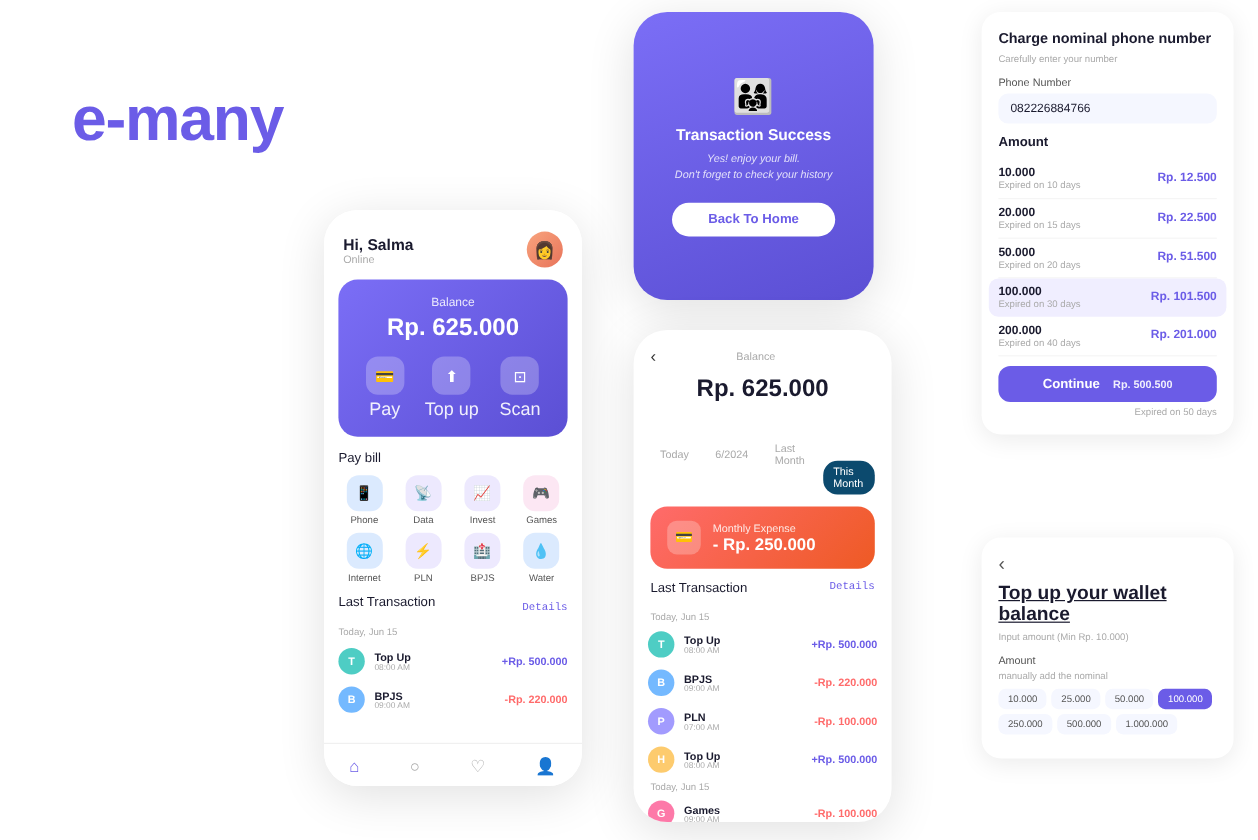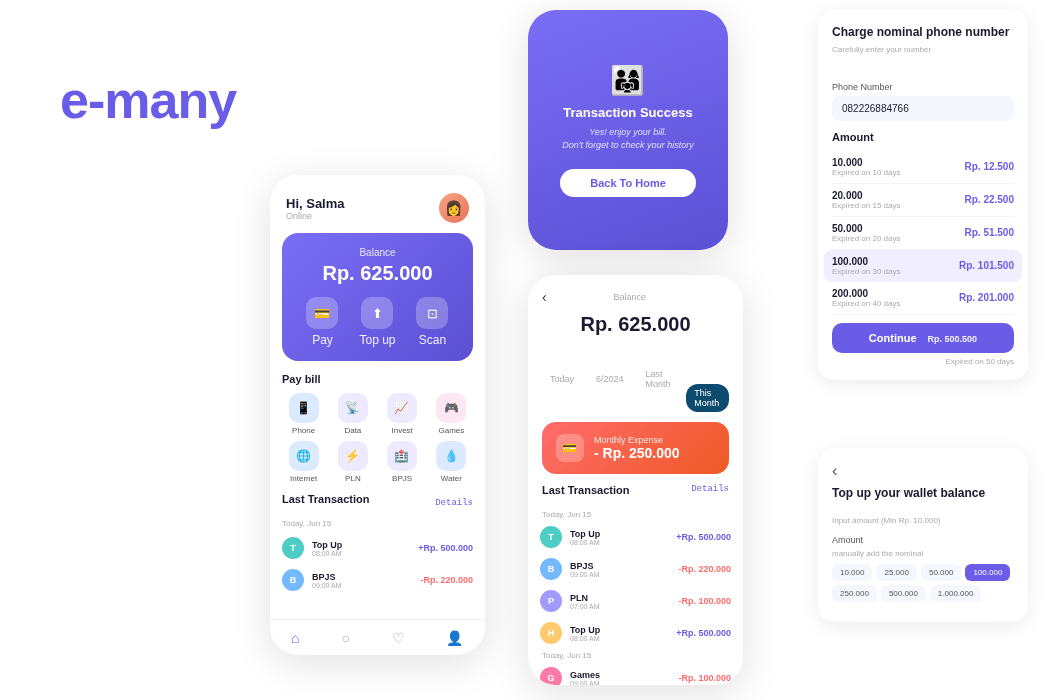--- a/index.html
+++ b/index.html
@@ -82,24 +82,24 @@
     }
     .qa-item { text-align: center; }
     .qa-icon {
       width: 32px; height: 32px;
       background: rgba(255,255,255,0.25);
       border-radius: 10px;
       margin: 0 auto 4px;
       display: flex; align-items: center; justify-content: center;
       font-size: 13px;
     }
-    .qa-label { font-size: 12px; color: rgba(255,255,255,0.9); }
+    .qa-label { font-size: 15px; color: rgba(255,255,255,0.9); }
 
     .pay-bill-section { padding: 12px 12px 0; }
-    .section-title { font-size: 11px; font-weight: 700; color: #1a1a2e; margin-bottom: 8px; }
+    .section-title { font-size: 11px; font-weight: 400; color: #1a1a2e; margin-bottom: 8px; }
     .bill-grid { display: grid; grid-template-columns: repeat(4,1fr); gap: 6px; }
     .bill-item { text-align: center; }
     .bill-icon {
       width: 30px; height: 30px;
       background: #EEF2FF;
       border-radius: 10px;
       margin: 0 auto 3px;
       display: flex; align-items: center; justify-content: center;
       font-size: 12px;
     }
@@ -243,21 +243,21 @@
       position: absolute;
       right: 20px;
       top: 10px;
       width: 210px;
       background: white;
       border-radius: 16px;
       box-shadow: 0 4px 20px rgba(0,0,0,0.08);
       padding: 14px;
     }
     .panel-title { font-size: 12px; font-weight: 700; color: #1a1a2e; line-height: 1.4; margin-bottom: 4px; }
-    .panel-subtitle { font-size: 8px; color: #aaa; margin-bottom: 28px; }
+    .panel-subtitle { font-size: 8px; color: #aaa; margin-bottom: 10px; }
     .input-label { font-size: 9px; color: #555; margin-bottom: 4px; }
     .input-field {
       background: #f5f7ff;
       border: none;
       border-radius: 8px;
       padding: 7px 10px;
       font-size: 10px;
       color: #1a1a2e;
       width: 100%;
       margin-bottom: 10px;
@@ -296,21 +296,21 @@
     .panel-right-bottom {
       position: absolute;
       right: 20px;
       top: 448px;
       width: 210px;
       background: white;
       border-radius: 16px;
       box-shadow: 0 4px 20px rgba(0,0,0,0.08);
       padding: 14px;
     }
-    .topup-title { font-size: 12px; font-weight: 700; color: #1a1a2e; margin-bottom: 16px; }
+    .topup-title { font-size: 16px; font-weight: 700; color: #1a1a2e; margin-bottom: 4px; text-decoration: underline; }
     .topup-subtitle { font-size: 8px; color: #aaa; margin-bottom: 10px; }
     .rp-field {
       display: flex; align-items: center;
       background: #f5f7ff;
       border-radius: 8px;
       padding: 7px 10px;
       margin-bottom: 10px;
     }
     .rp-label { font-size: 10px; color: #555; margin-right: 8px; }
     .rp-value { font-size: 10px; color: #1a1a2e; margin-left: auto; }

